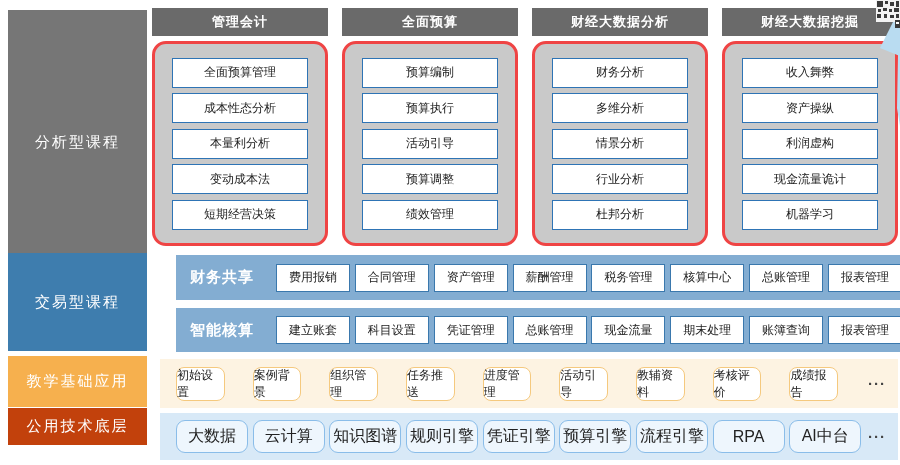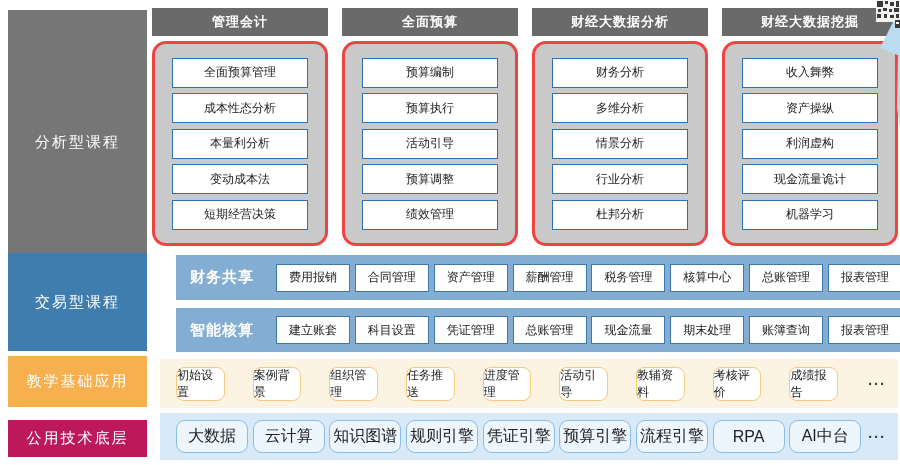--- a/index.html
+++ b/index.html
@@ -11,21 +11,21 @@
   }
   
   .rail{
     position:absolute;left:8px;width:139px;
     display:flex;align-items:center;justify-content:center;
     color:#fff;font-size:15px;letter-spacing:2px;
   }
   .rail-analysis{top:10px;height:264px;background:#767676;}
   .rail-transaction{top:253px;height:98px;background:#3e7dae;}
   .rail-teaching{top:356px;height:51px;background:#f6b04e;}
-  .rail-tech{top:420px;height:37px;background:#be185d;}
+  .rail-tech{top:408px;height:37px;background:#c2410c;}
 
   
   .top-grid{
     position:absolute;left:152px;top:8px;width:746px;
     display:flex;gap:14px;z-index:1;
   }
   .col{flex:1;display:flex;flex-direction:column;min-width:0;}
   .col-header{
     height:28px;background:#6a6a6a;color:#fff;
     font-size:13px;font-weight:bold;letter-spacing:1px;

